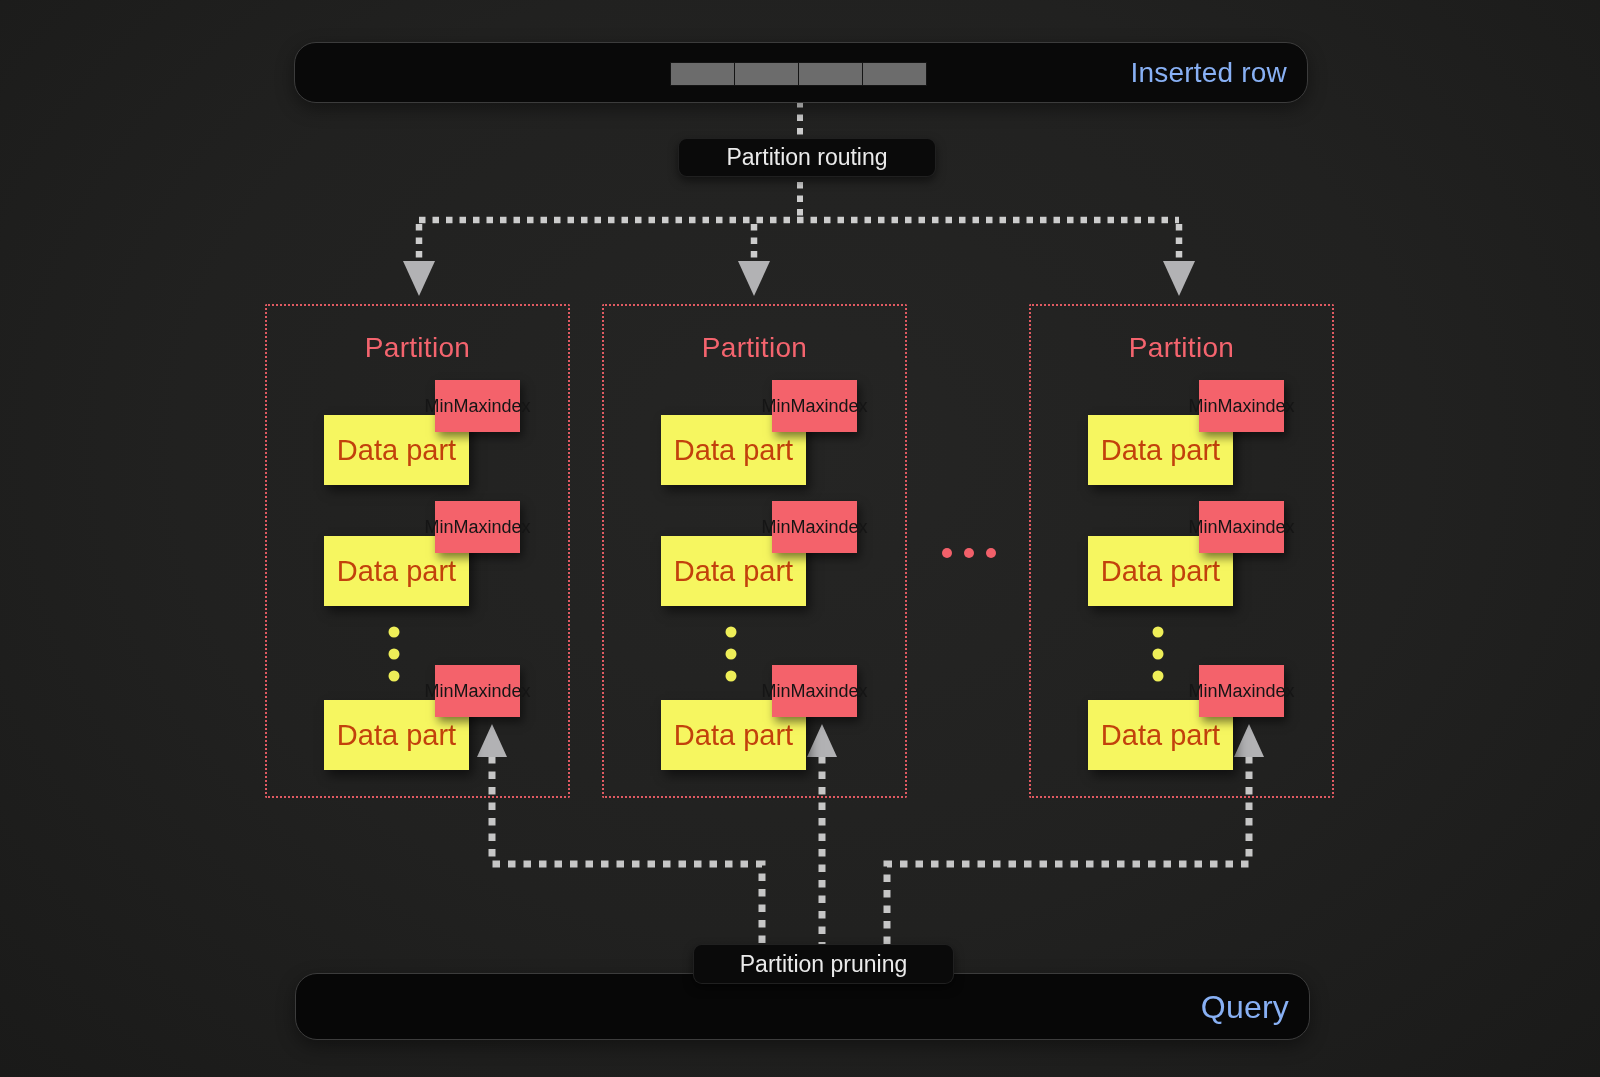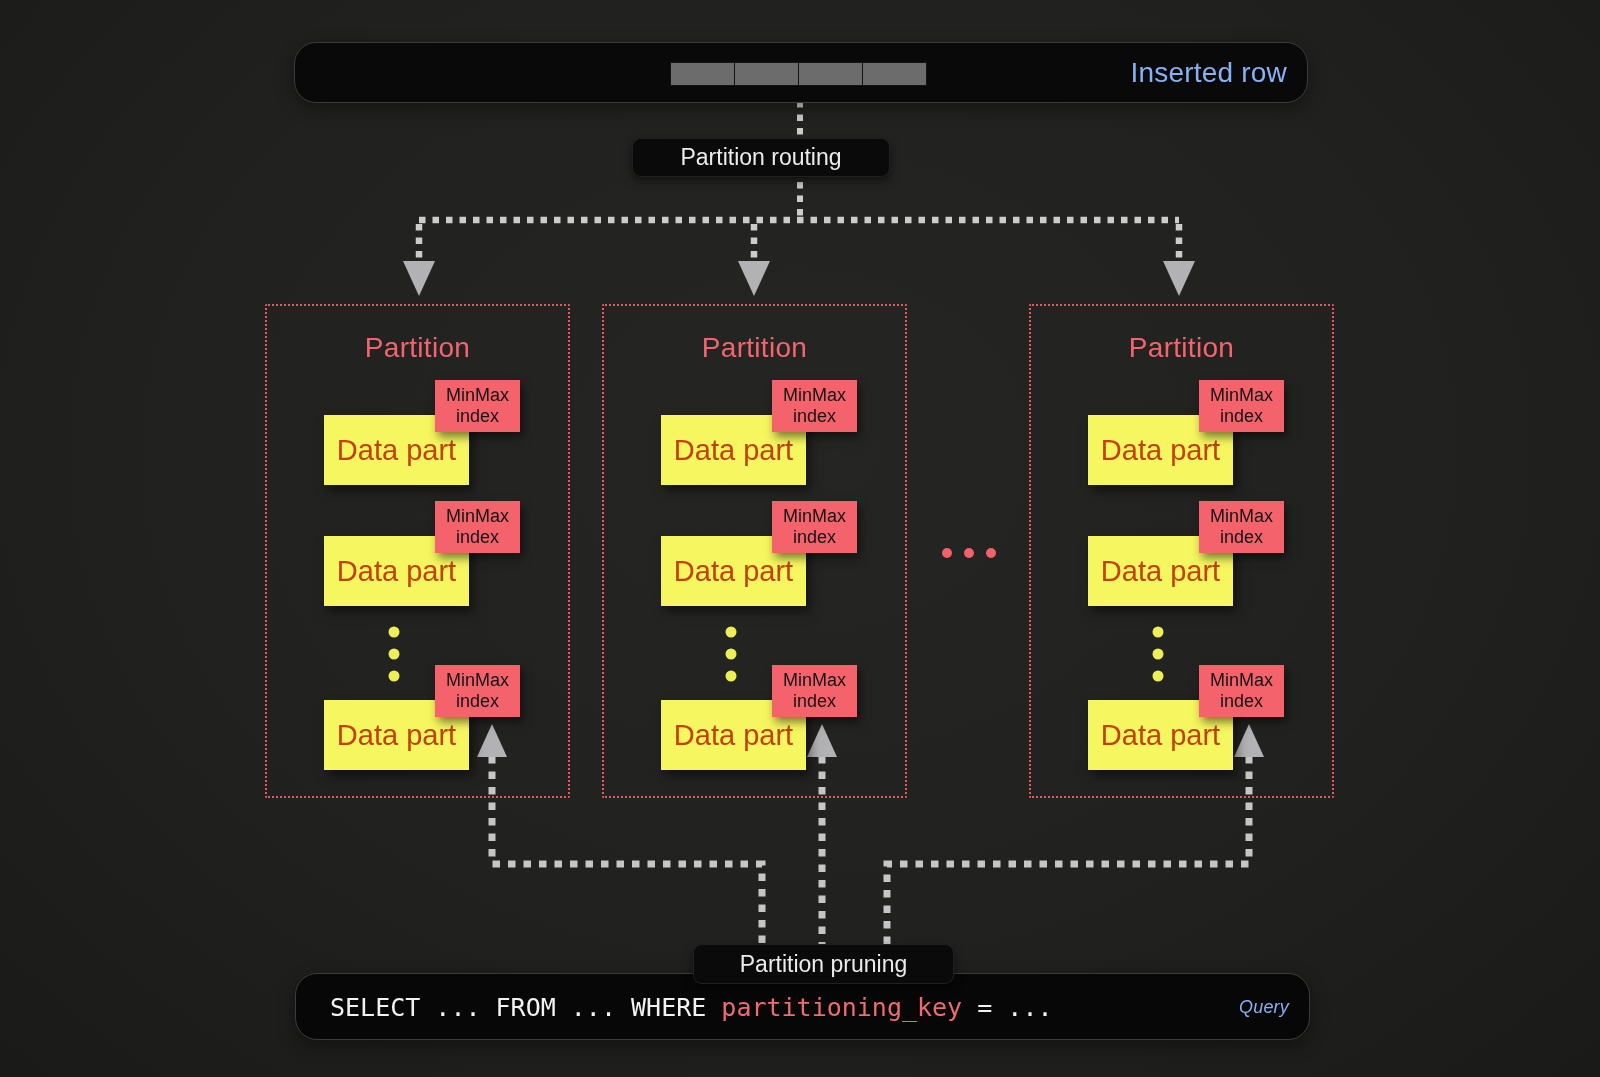--- a/index.html
+++ b/index.html
@@ -22,21 +22,21 @@
     position:absolute;right:20px;top:50%;transform:translateY(-50%);
     color:#88b0f4;font-size:28px;letter-spacing:0.2px;
   }
 
   
   .pill{
     position:absolute;background:#0a0a0a;border:1px solid rgba(255,255,255,0.09);
     border-radius:9px;color:#ebebeb;display:flex;align-items:center;justify-content:center;
     box-shadow:0 4px 10px rgba(0,0,0,0.5);z-index:5;font-size:23px;
   }
-  .pill-routing{left:632px;top:138px;width:256px;height:37px;}
+  .pill-routing{left:678px;top:138px;width:256px;height:37px;}
   .pill-pruning{left:693px;top:944px;width:259px;height:38px;}
 
   
   .partition{
     position:absolute;top:304px;width:305px;height:494px;
     border:2px dotted #e05a62;border-radius:2px;box-sizing:border-box;z-index:2;
   }
   .p1{left:265px;} .p2{left:602px;} .p3{left:1029px;}
   .ptitle{
     position:absolute;top:12px;left:0;width:100%;text-align:center;
@@ -44,34 +44,34 @@
   }
   .datapart{
     position:absolute;left:57px;width:145px;height:70px;background:#f6f660;
     color:#c2410c;font-size:29px;display:flex;align-items:center;justify-content:center;
     box-shadow:4px 6px 10px rgba(0,0,0,0.5);z-index:2;white-space:nowrap;
   }
   .dp1{top:109px;} .dp2{top:230px;} .dp3{top:394px;}
   .minmax{
     position:absolute;left:168px;width:85px;height:52px;background:#f4626b;
     color:#151515;font-size:18px;line-height:21px;text-align:center;
-    display:flex;flex-direction:column;align-items:center;justify-content:center;
+    display:flex;flex-direction:row;align-items:center;justify-content:center;
     box-shadow:3px 5px 9px rgba(0,0,0,0.5);z-index:3;
   }
   .mm1{top:74px;} .mm2{top:195px;} .mm3{top:359px;}
 
   
   .bar-bottom{left:295px;top:973px;width:1013px;height:65px;background:#070707;}
   .querycode{
     position:absolute;left:34px;top:50%;transform:translateY(-50%);
     font-family:"DejaVu Sans Mono","Liberation Mono",monospace;
     font-size:25px;color:#f2f2f2;white-space:pre;
   }
   .querycode .key{color:#ef6b72;}
-  .bar-label-q{font-size:18px;font-style:italic;}
+  .bar-label-q{font-size:32px;}
 </style>
 </head>
 <body>
 
 <div class="stage">
 
   <svg class="connectors" width="1600" height="1077" viewBox="0 0 1600 1077">
 
     <path d="M800,101 V217" stroke="#cccccc" stroke-width="6" stroke-dasharray="6.5 7" fill="none"></path>
 
@@ -178,17 +178,16 @@
     <div class="minmax mm3">
       <span>MinMax</span>
       <span>index</span>
     </div>
     <div class="datapart dp3">Data part</div>
   </div>
 
   <div class="pill pill-pruning">Partition pruning</div>
 
   <div class="bigbar bar-bottom">
-    <div class="querycode"><span>SELECT ... FROM ... WHERE </span><span class="key">partitioning_key</span><span> = ...</span></div>
     <span class="bar-label bar-label-q">Query</span>
   </div>
 
 </div>
 
 </body></html>

